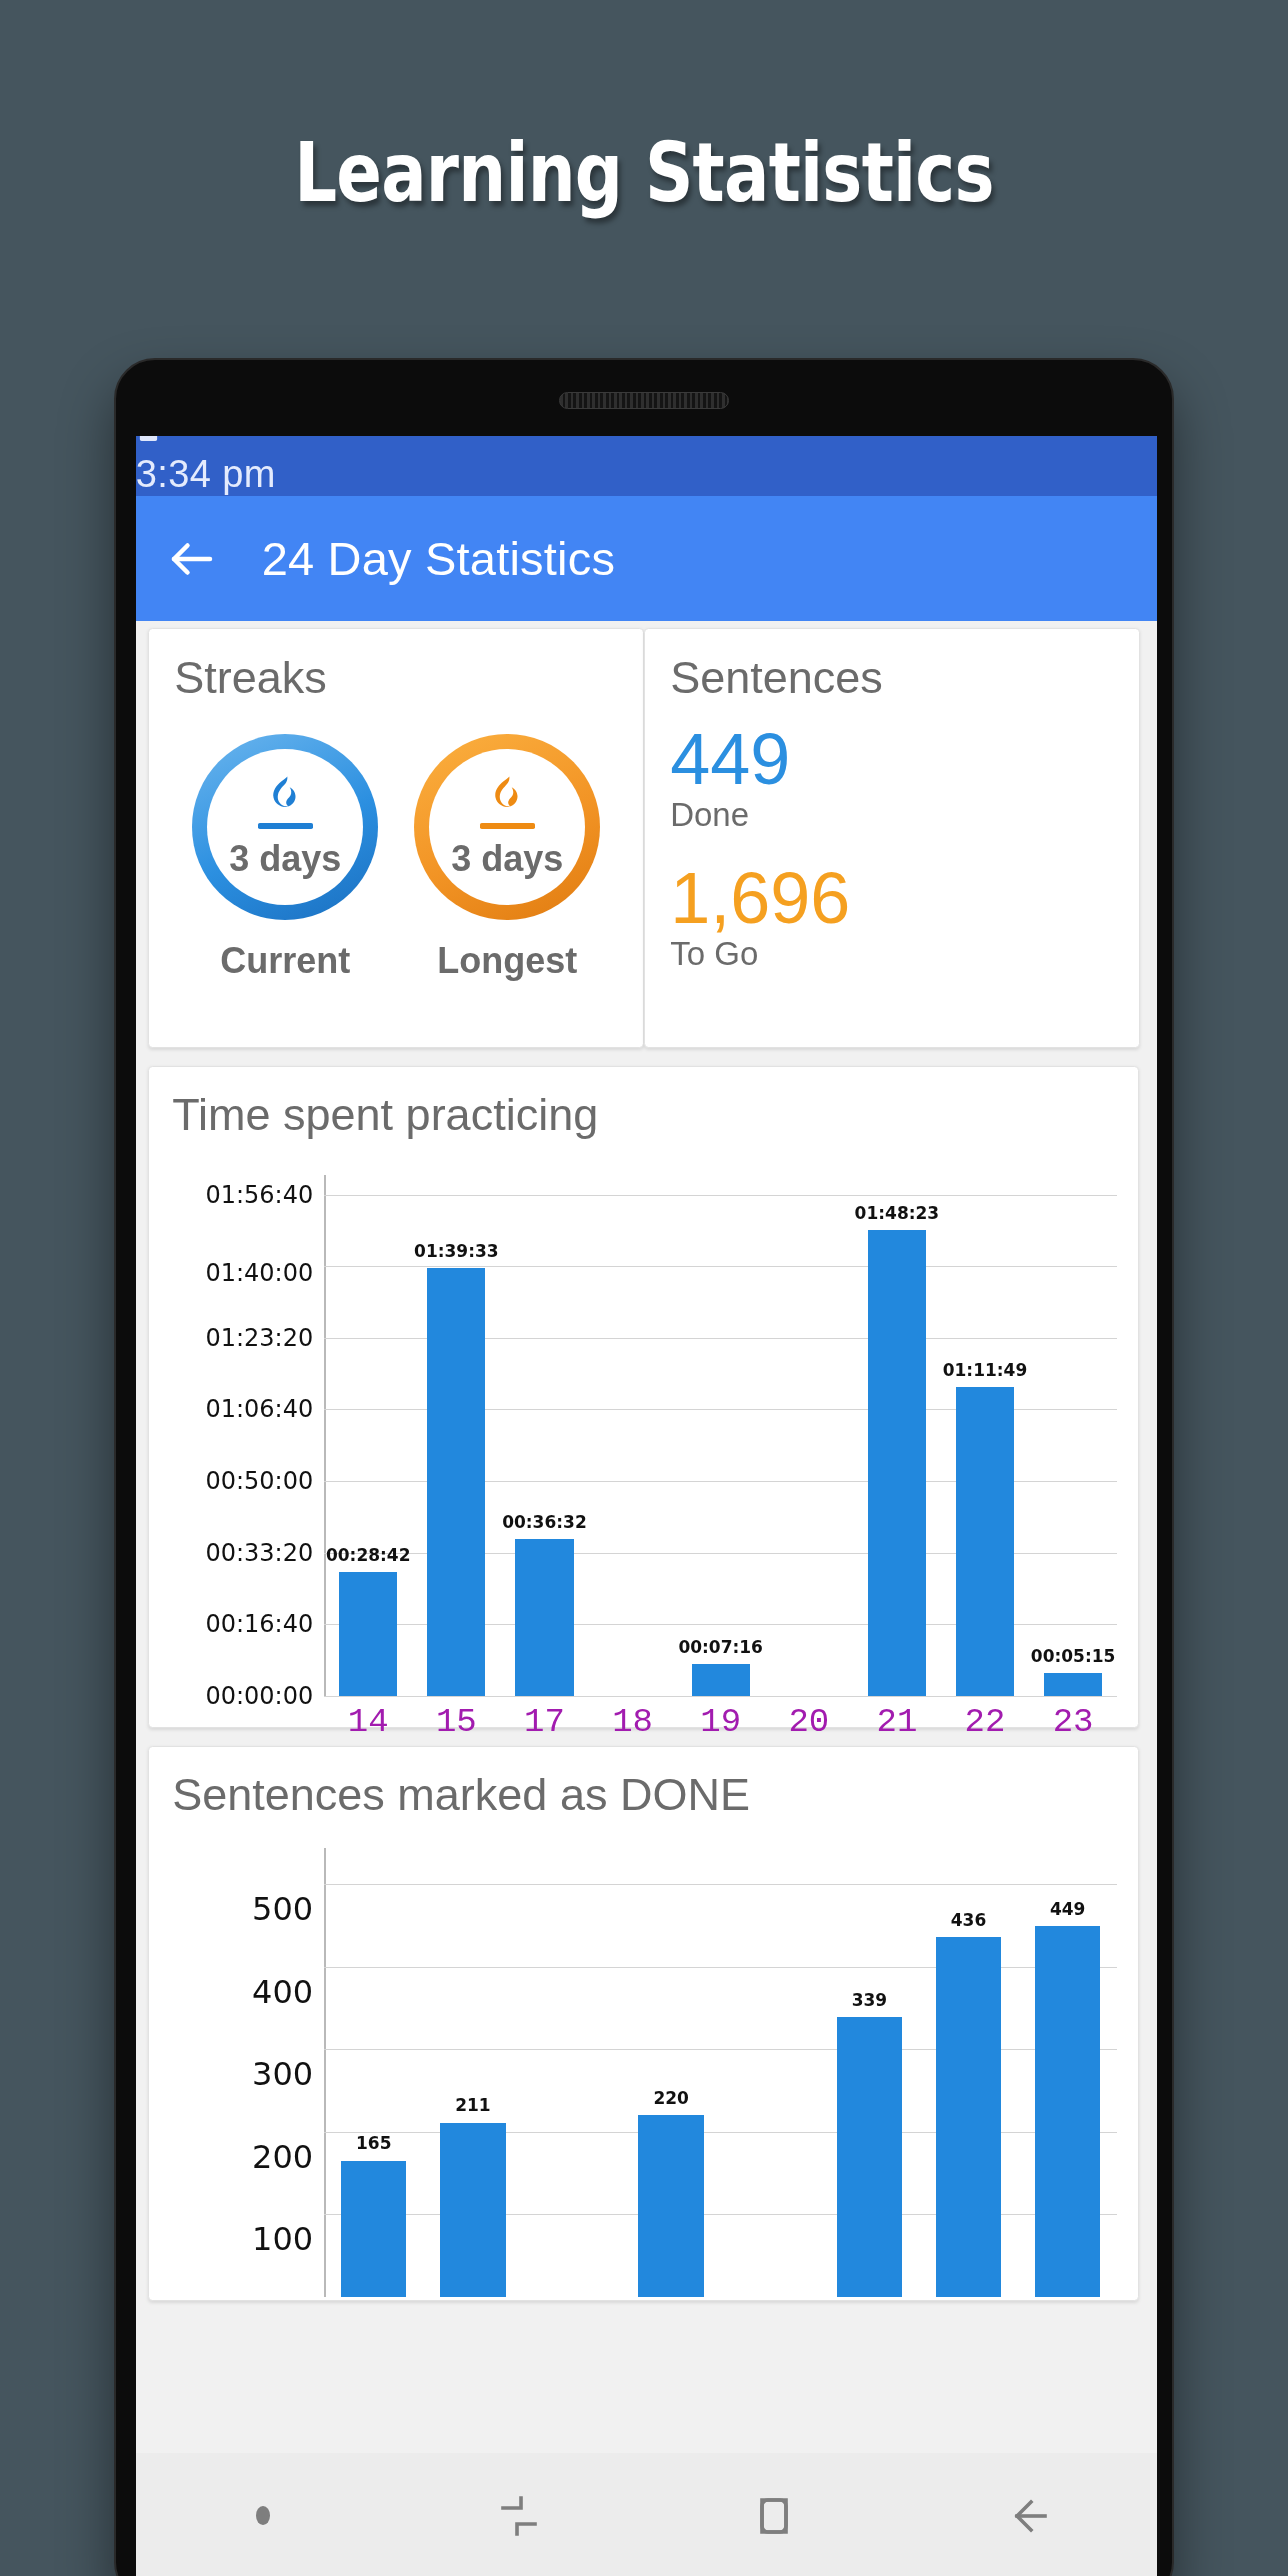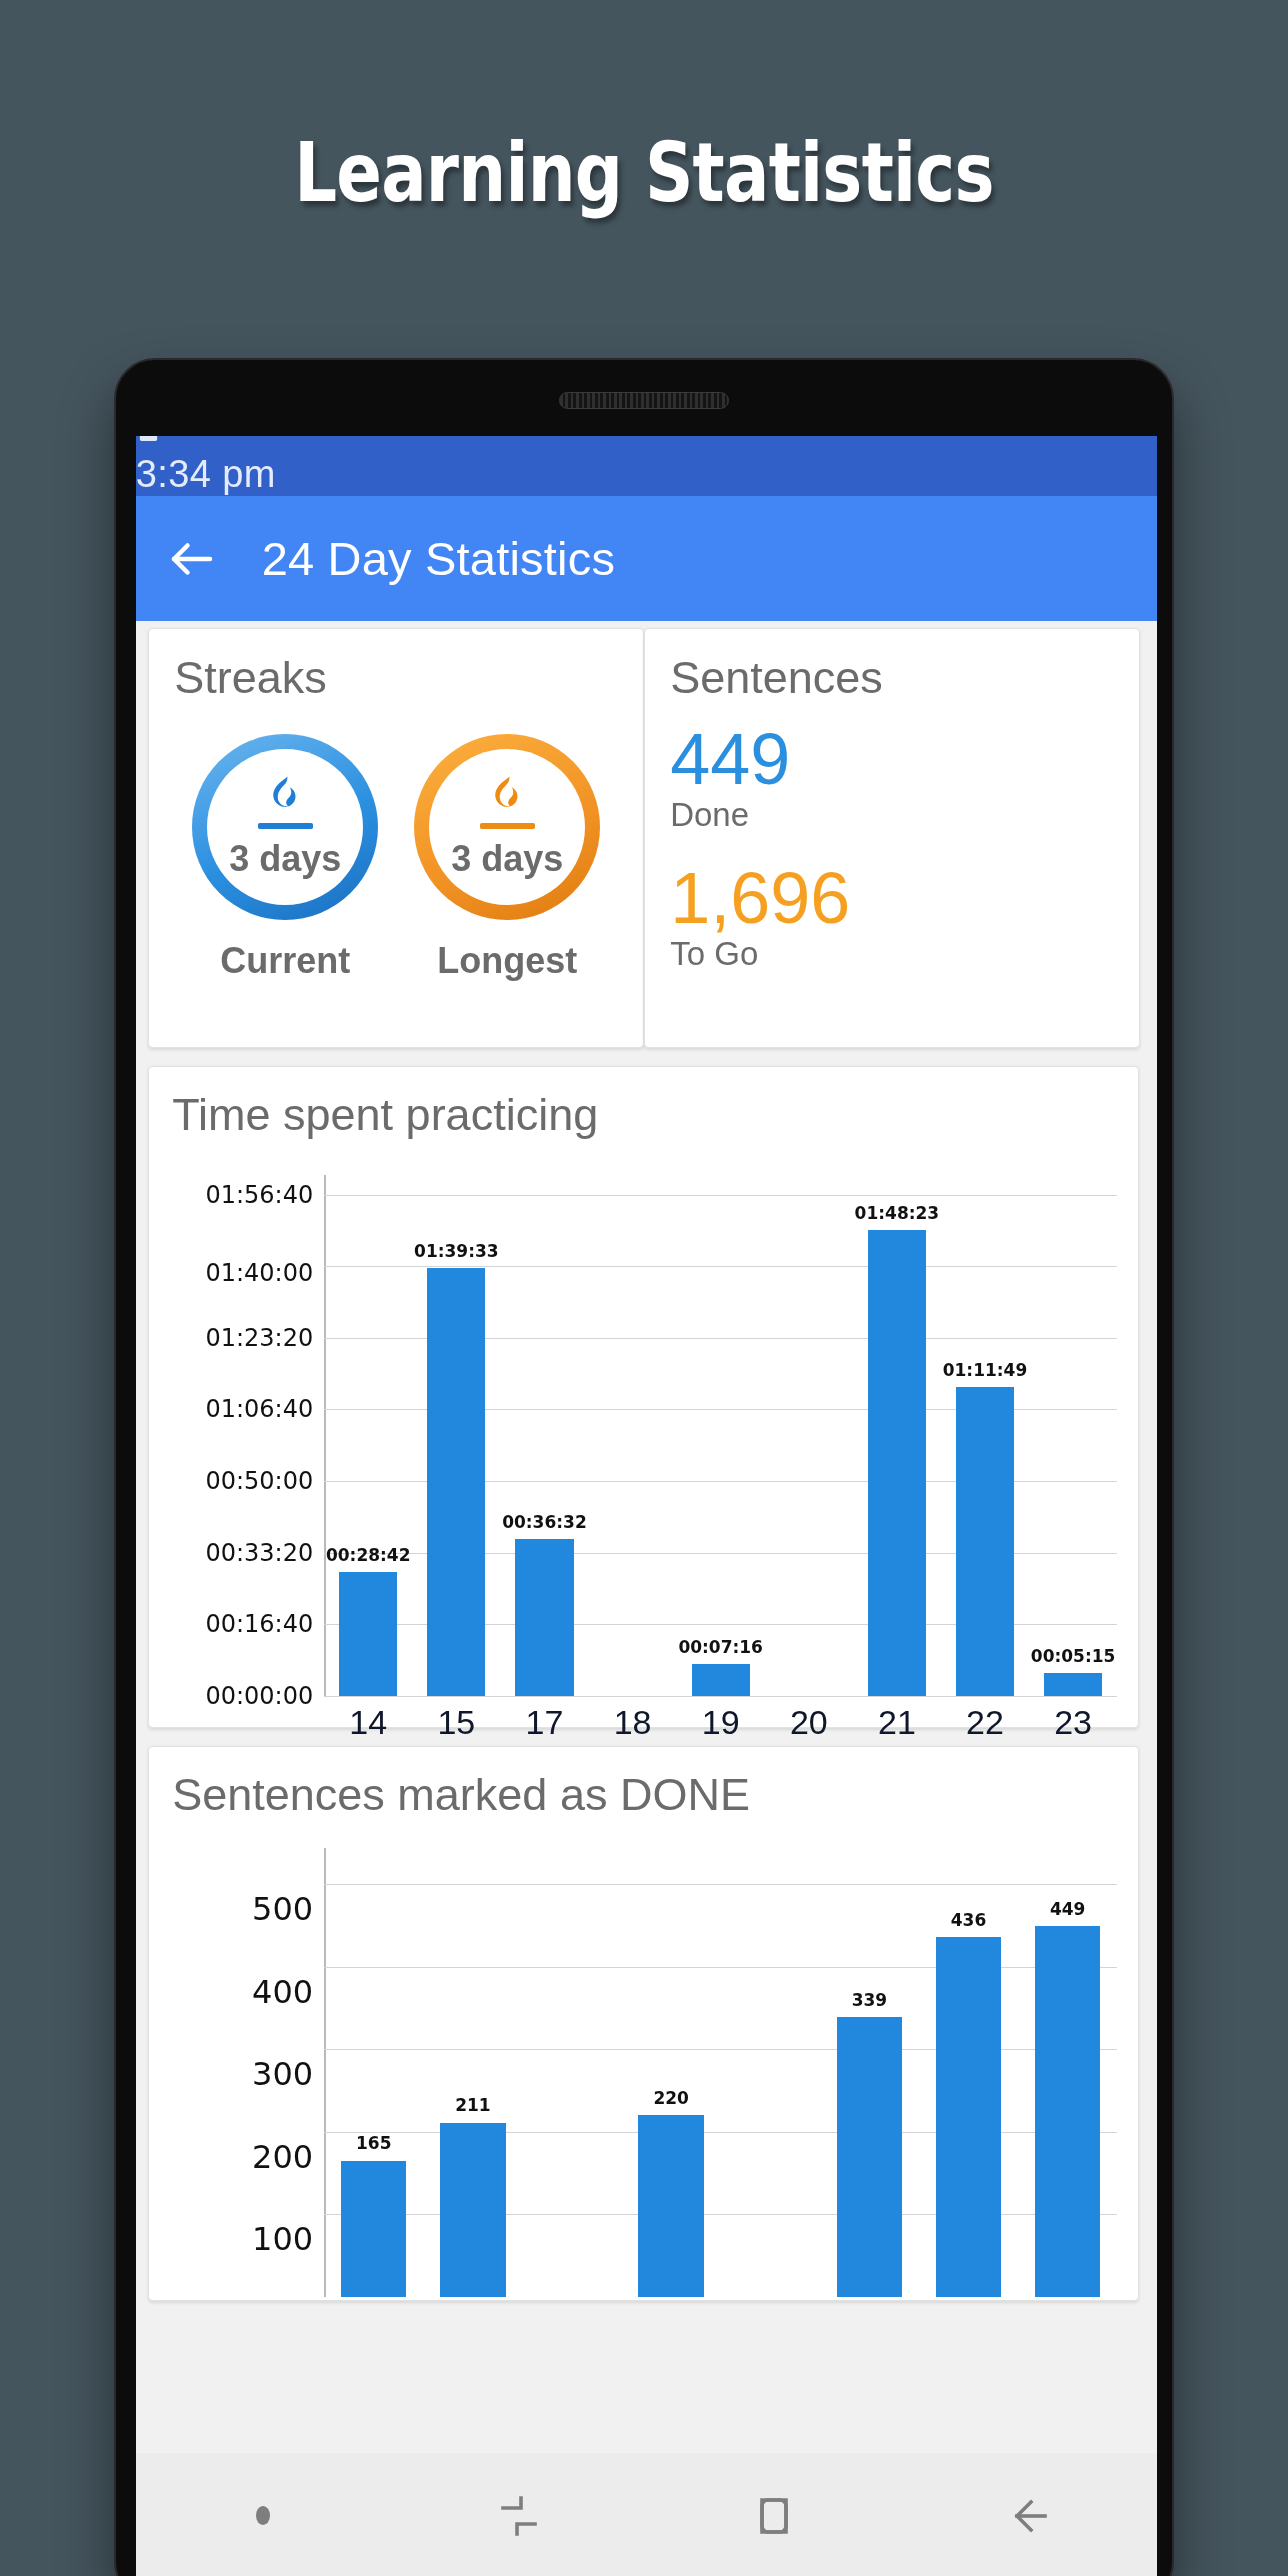--- a/index.html
+++ b/index.html
@@ -140,22 +140,22 @@
 
   .axis-area{ position:absolute; left:152px; top:0; right:0; bottom:0; }
   .gridline{ position:absolute; left:0; right:0; height:0.9px; background:#d4d4d4; }
   .yaxis-line{ position:absolute; left:0; top:-19.7px; bottom:0; width:1.8px; background:#b9b9b9;}
   .bars{ position:absolute; left:0; right:0; bottom:0; top:0; display:flex; align-items:flex-end;}
   .bcol{ flex:1; height:100%; display:flex; flex-direction:column; justify-content:flex-end; align-items:center; position:relative;}
   .bar{ width:66%; background:#2288dd; }
   .bval{ position:absolute; font-family:"DejaVu Sans", sans-serif; font-weight:bold;
     font-size:17px; color:#111; white-space:nowrap; }
   .xlabels{ position:absolute; left:152px; right:0; top:100%; display:flex; }
-  .xlab{ flex:1; text-align:center; font-family:Liberation Sans, sans-serif;
-    font-size:34px; color:#0f172a; padding-top:7.2px;}
+  .xlab{ flex:1; text-align:center; font-family:Liberation Mono, monospace;
+    font-size:34px; color:#a21caf; padding-top:7.2px;}
 
   
   .navbar{
     position:absolute; left:0; bottom:0; width:1021px; height:125px;
     background:#ececec;
     display:flex; align-items:center;
   }
   .nav-slot{ flex:1; display:flex; align-items:center; justify-content:center; }
   .nav-dot{ width:14.3px; height:19.7px; border-radius:50%; background:#7e7e7e; }
 </style>

